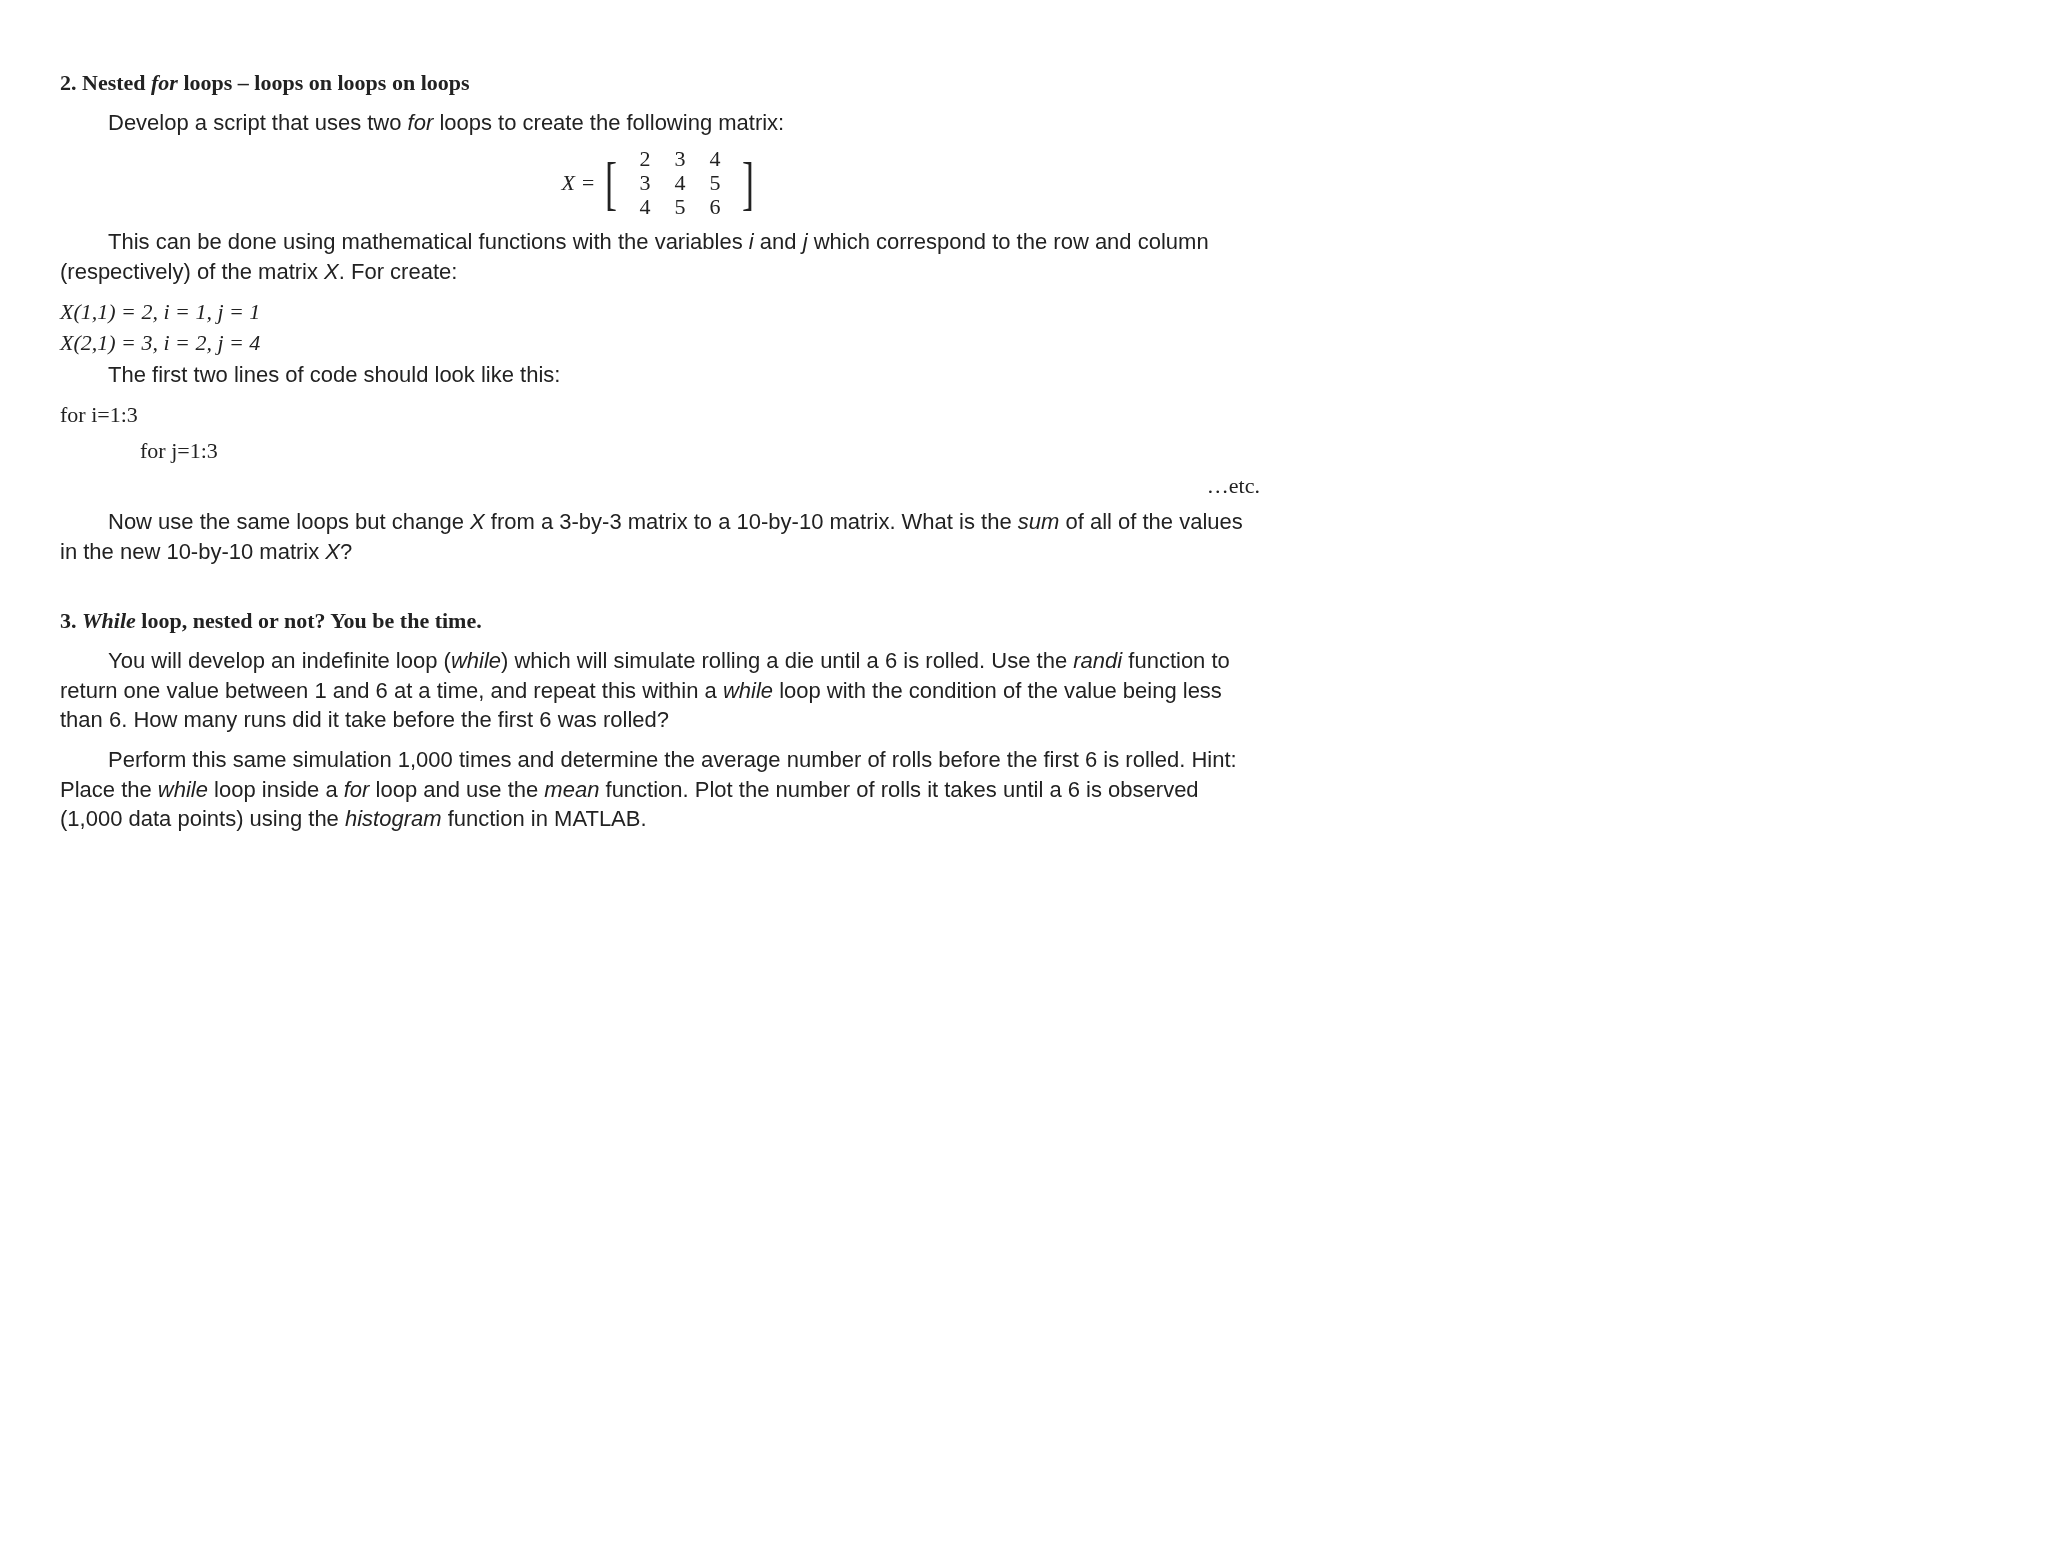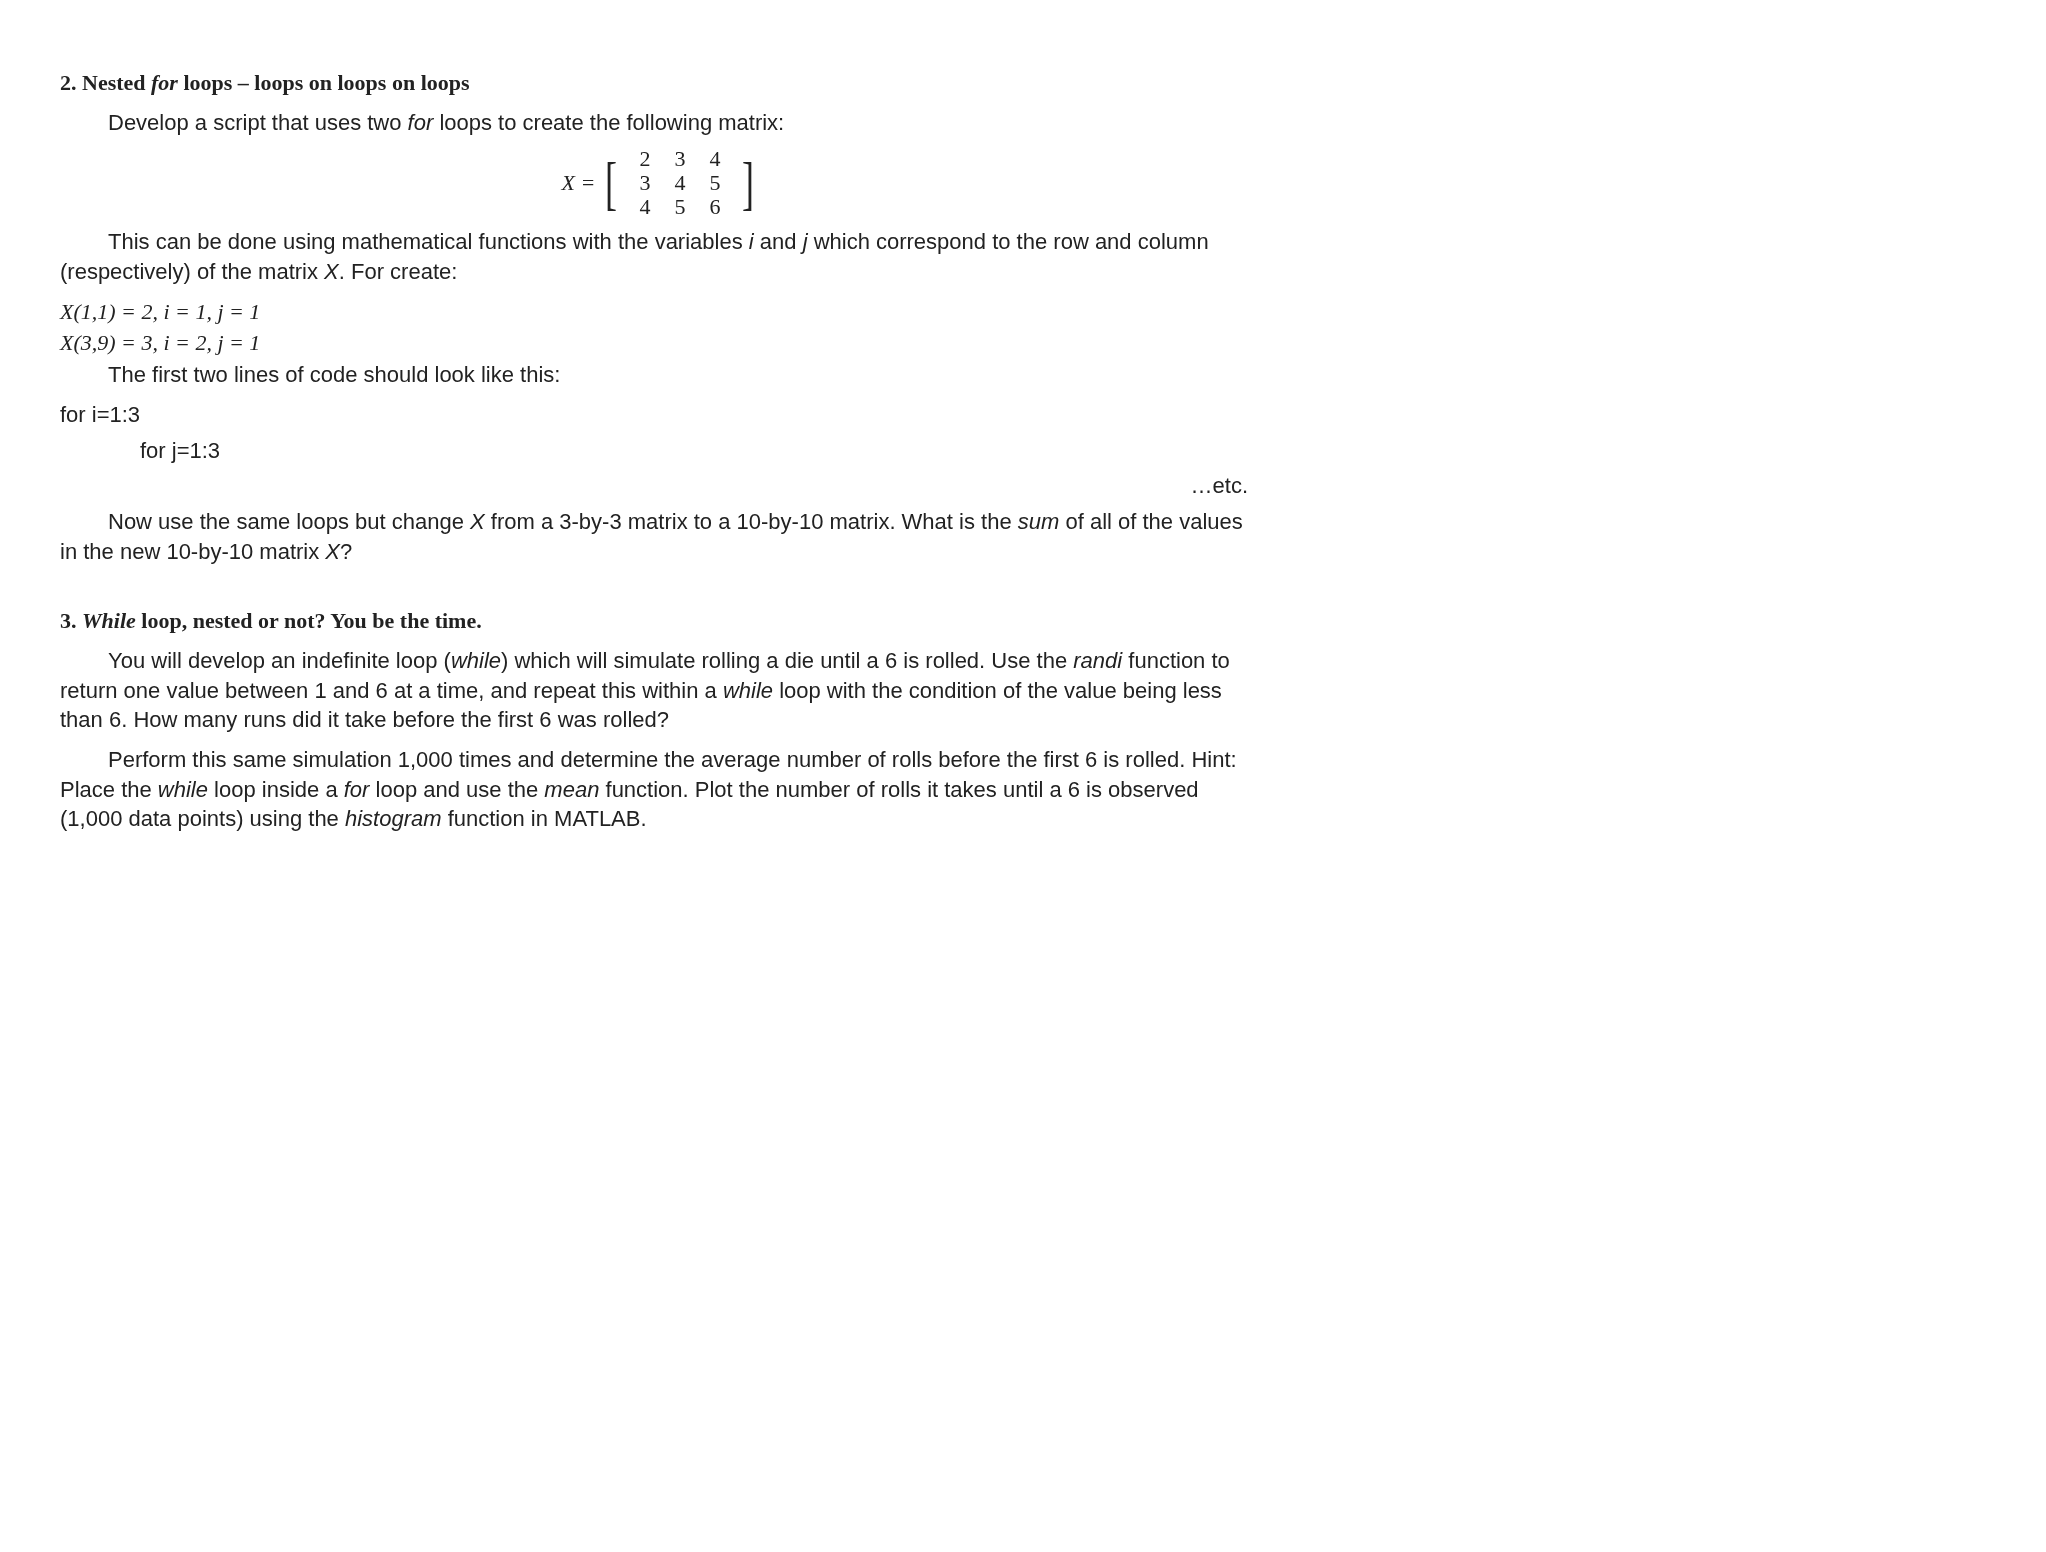--- a/index.html
+++ b/index.html
@@ -51,22 +51,22 @@
     text-align: center;
     font-family: "Cambria Math","Times New Roman",serif;
   }
   .eq-block {
     text-align: left;
     font-family: "Cambria Math","Times New Roman",serif;
     font-size: 22px;
     margin: 2px 0;
   }
   .code-line {
-    font-family: Liberation Sans, sans-serif;
-    margin: 6px 12px;
+    font-family: Liberation Serif, serif;
+    margin: 6px 0;
   }
   .ind1 { margin-left: 0px; }
   .ind2 { margin-left: 80px; }
   .ind3 { margin-left: 170px; text-align: right; }
   .ij { font-style: italic; font-family: "Cambria Math","Times New Roman",serif;}
 </style>
 </head>
 <body>
 
 <div class="section-title">
@@ -105,21 +105,21 @@
 </div>
 
 <div class="para">
   <span>This can be done using mathematical functions with the variables </span><span class="italic">i</span><span> and </span><span class="italic">j</span><span> which correspond to the row and column (respectively) of the matrix </span><span class="italic">X</span><span>. For create:</span>
 </div>
 
 <div class="eq-block">
   <span class="ij">X(1,1) = 2, i = 1, j = 1</span>
 </div>
 <div class="eq-block">
-  <span class="ij">X(3,9) = 3, i = 2, j = 1</span>
+  <span class="ij">X(2,1) = 3, i = 2, j = 4</span>
 </div>
 
 <div class="para">
   <span>The first two lines of code should look like this:</span>
 </div>
 
 <div class="code-line ind1">for i=1:3</div>
 <div class="code-line ind2">for j=1:3</div>
 <div class="code-line ind3">…etc.</div>
 

